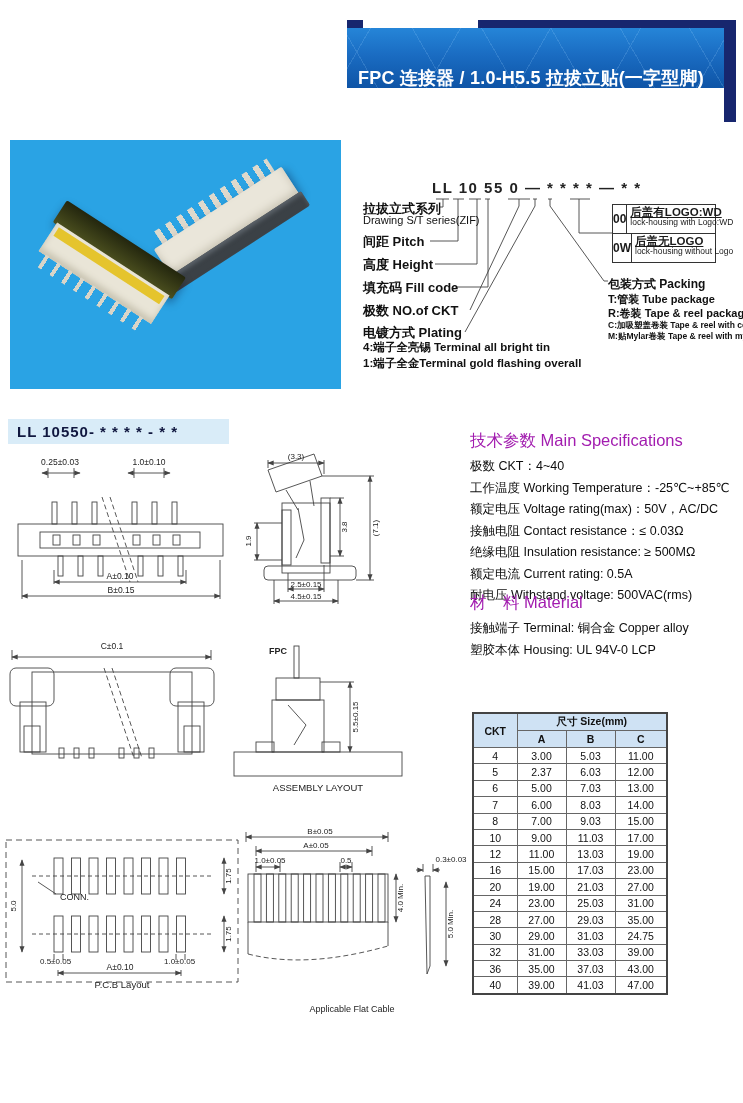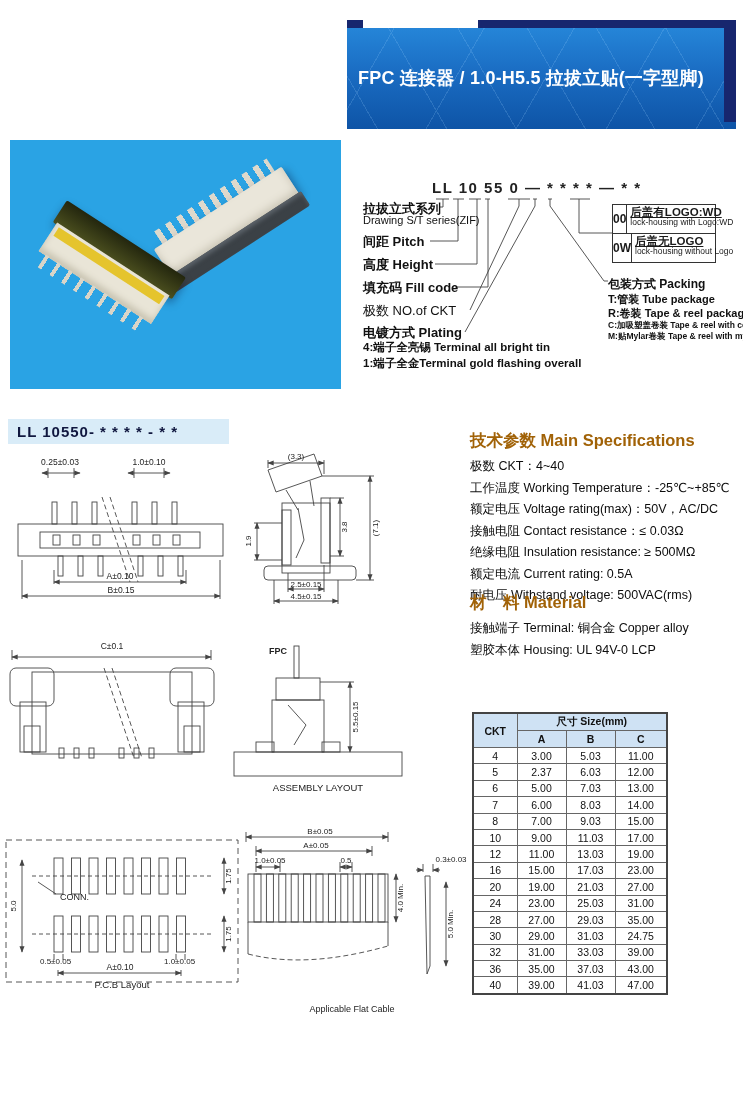--- a/index.html
+++ b/index.html
@@ -1,21 +1,21 @@
 <!DOCTYPE html>
 <html><head>
 <meta charset="utf-8">
 <style>
   html,body{margin:0;padding:0;background:#e8e8e8;}
   .page{position:relative;width:743px;height:1103px;background:#ffffff;margin:0 auto;
         font-family:"Liberation Sans","DejaVu Sans",sans-serif;color:#1a1a1a;overflow:hidden;}
   .abs{position:absolute;}
 
   
-  .header-band{left:347px;top:28px;width:389px;height:101px;
+  .header-band{left:347px;top:28px;width:389px;height:60px;
     background:linear-gradient(180deg,#2585d8 0%,#1a6cc2 45%,#0e54a6 100%);overflow:hidden;}
   .header-band .circuit{position:absolute;inset:0;opacity:.18;
     background:
       repeating-linear-gradient(60deg,transparent 0 26px,#9fd4ff 26px 27px,transparent 27px 60px),
       repeating-linear-gradient(-60deg,transparent 0 34px,#9fd4ff 34px 35px,transparent 35px 78px);}
   .navy-sq{left:347px;top:20px;width:16px;height:15px;background:#17266e;}
   .navy-strip{left:478px;top:20px;width:258px;height:15px;background:#17266e;}
   .navy-bar{left:724px;top:20px;width:12px;height:102px;background:#17266e;}
   .header-title{position:absolute;left:11px;top:38px;width:372px;color:#fff;
     font-size:18px;font-weight:bold;letter-spacing:.2px;white-space:nowrap;}
@@ -41,21 +41,21 @@
 
   
   .pn-number{left:432px;top:179px;font-size:15px;font-weight:600;letter-spacing:1.5px;color:#222;white-space:nowrap;}
   .pn-labels{left:363px;top:200px;width:260px;height:170px;}
   .pn-labels div{position:absolute;left:0;white-space:nowrap;color:#111;}
   .pn-labels div:nth-child(1){top:0;font-size:13px;font-weight:bold;}
   .pn-labels div:nth-child(2){top:14px;font-size:11px;}
   .pn-labels div:nth-child(3){top:33px;font-size:13px;font-weight:bold;}
   .pn-labels div:nth-child(4){top:56px;font-size:13px;font-weight:bold;}
   .pn-labels div:nth-child(5){top:79px;font-size:13px;font-weight:bold;}
-  .pn-labels div:nth-child(6){top:102px;font-size:13px;font-weight:normal;}
+  .pn-labels div:nth-child(6){top:102px;font-size:13px;font-weight:bold;}
   .pn-labels div:nth-child(7){top:124px;font-size:13px;font-weight:bold;}
   .pn-labels div:nth-child(8){top:140px;font-size:11.5px;font-weight:600;}
   .pn-labels div:nth-child(9){top:156px;font-size:11.5px;font-weight:600;}
   .pn-lines{left:360px;top:170px;width:383px;height:195px;}
 
   .logo-boxes{left:612px;top:205px;width:104px;}
   .logo-box{display:flex;border:1px solid #333;height:28px;margin-top:-1px;background:#fff;}
   .logo-box .code{width:26px;border-right:1px solid #333;display:flex;align-items:center;justify-content:center;
     font-size:12px;font-weight:bold;}
   .logo-box .txt{flex:1;padding:1px 3px;line-height:1.05;}
@@ -69,21 +69,21 @@
   .packing div:nth-child(3){font-size:11px;font-weight:600;line-height:14px;}
   .packing div:nth-child(4){font-size:8.5px;font-weight:600;line-height:11px;}
   .packing div:nth-child(5){font-size:8.5px;font-weight:600;line-height:11px;}
 
   
   .model-heading{left:8px;top:419px;width:212px;height:25px;background:#d9ecf8;
     font-size:15px;font-weight:600;color:#10173f;line-height:25px;padding-left:9px;letter-spacing:1px;}
 
   
   .specs{left:470px;top:430px;width:273px;}
-  .sec-title{color:#a16207;font-size:16.5px;font-weight:bold;margin-bottom:4px;white-space:nowrap;}
+  .sec-title{color:#a21caf;font-size:16.5px;font-weight:normal;margin-bottom:4px;white-space:nowrap;}
   .spec-lines div{font-size:12.5px;line-height:21.5px;color:#0d0d0d;white-space:nowrap;}
   .material{left:470px;top:592px;width:273px;}
 
   
   .size-table-wrap{left:472px;top:712px;width:194px;}
   table.size{border-collapse:collapse;width:100%;table-layout:fixed;}
   table.size th,table.size td{border:1px solid #666;text-align:center;padding:0;font-size:10.5px;color:#111;}
   table.size{border:2px solid #444;}
   table.size th{background:#cfe2f4;font-weight:bold;height:16px;}
   table.size td{height:15.4px;background:#fff;}

